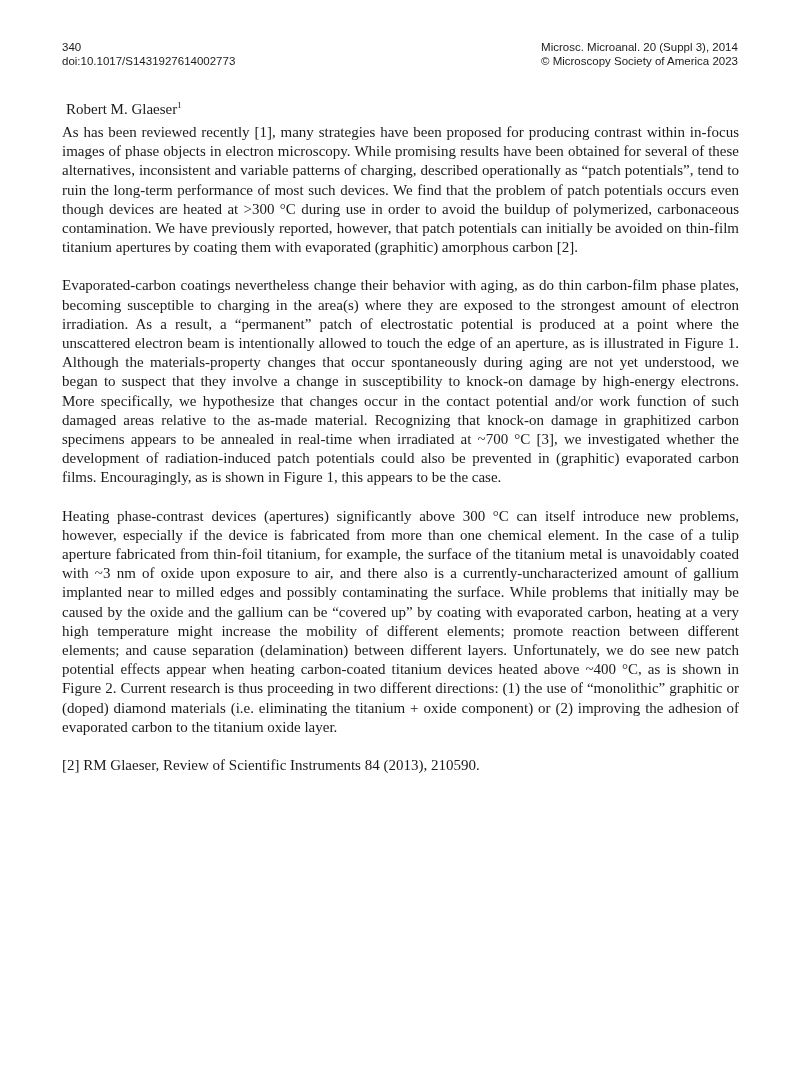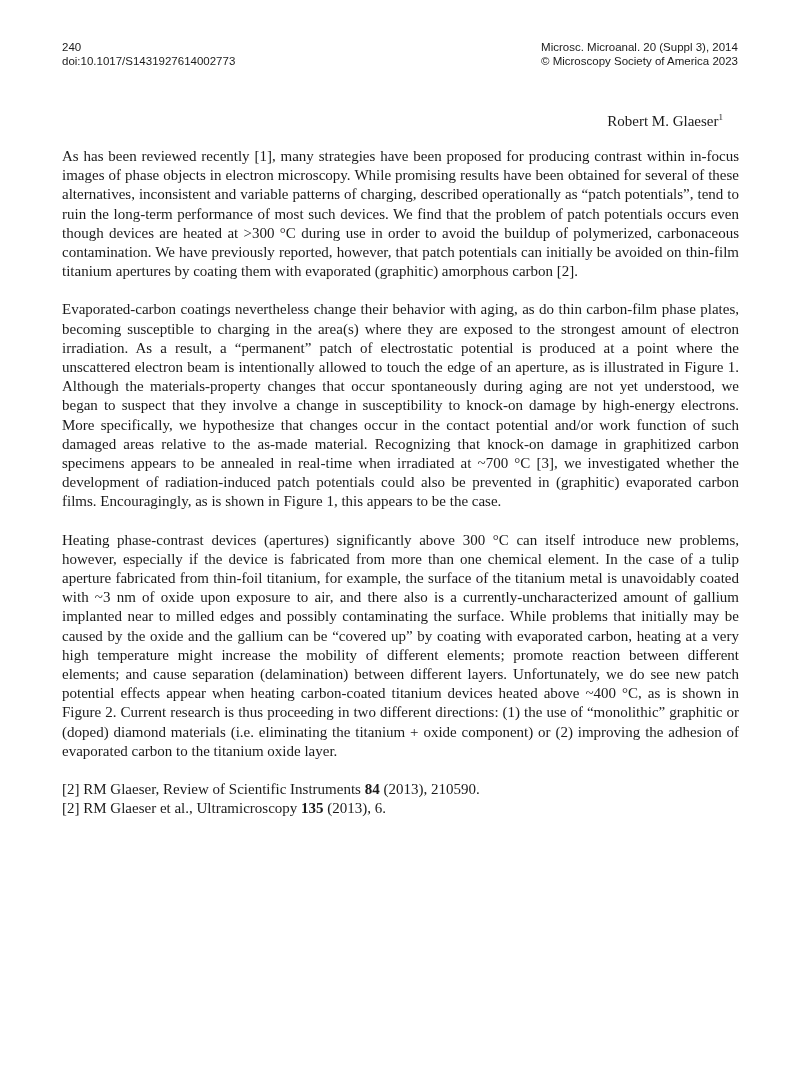--- a/index.html
+++ b/index.html
@@ -2,47 +2,46 @@
 <html><head>
   <meta charset="utf-8">
   <style>
     html, body { margin: 0; padding: 0; background: #ffffff; }
     body { width: 800px; height: 1067px; position: relative; overflow: hidden; color: #1a1a1a; }
     .header { position: absolute; top: 40px; left: 62px; right: 62px; font-family: "Liberation Sans", sans-serif; font-size: 11.5px; line-height: 14px; }
     .header .left { position: absolute; left: 0; top: 0; }
     .header .right { position: absolute; right: 0; top: 0; text-align: center; }
     .content { position: absolute; top: 96px; left: 62px; width: 677px; font-family: "Liberation Serif", serif; }
     h1 { font-family: "Liberation Serif", serif; font-weight: bold; font-size: 18.5px; margin: 0 0 20px 0; line-height: 24px; letter-spacing: -0.1px; }
-    .author { font-size: 15px; line-height: 19px; margin: 16px; text-align: right; }
+    .author { font-size: 15px; line-height: 19px; margin: 4px; }
     .author sup { font-size: 9px; vertical-align: super; line-height: 0; }
     .affil { font-size: 15px; line-height: 19px; margin: 0 0 19px 0; }
     .affil sup { font-size: 9px; vertical-align: super; line-height: 0; }
     p.body { font-size: 15px; line-height: 19.2px; text-align: justify; margin: 0 0 19px 0; }
     .refs-heading { font-size: 15px; line-height: 19px; margin: 0 0 19px 0; }
     .ref { font-size: 15px; line-height: 19px; margin: 0; }
-    .ref b { font-weight: bold; }
+    .ref b { font-weight: normal; }
   </style>
 </head>
 <body>
 
 <div class="header">
   <div class="left">
-    <div>240</div>
+    <div>340</div>
     <div>doi:10.1017/S1431927614002773</div>
   </div>
   <div class="right">
     <div>Microsc. Microanal. 20 (Suppl 3), 2014</div>
     <div>© Microscopy Society of America 2023</div>
   </div>
 </div>
 
 <div class="content">
 
   <div class="author"><span>Robert M. Glaeser</span><sup>1</sup></div>
 
   <p class="body">As has been reviewed recently [1], many strategies have been proposed for producing contrast within in-focus images of phase objects in electron microscopy. While promising results have been obtained for several of these alternatives, inconsistent and variable patterns of charging, described operationally as “patch potentials”, tend to ruin the long-term performance of most such devices. We find that the problem of patch potentials occurs even though devices are heated at &gt;300 °C during use in order to avoid the buildup of polymerized, carbonaceous contamination. We have previously reported, however, that patch potentials can initially be avoided on thin-film titanium apertures by coating them with evaporated (graphitic) amorphous carbon [2].</p>
   <p class="body">Evaporated-carbon coatings nevertheless change their behavior with aging, as do thin carbon-film phase plates, becoming susceptible to charging in the area(s) where they are exposed to the strongest amount of electron irradiation. As a result, a “permanent” patch of electrostatic potential is produced at a point where the unscattered electron beam is intentionally allowed to touch the edge of an aperture, as is illustrated in Figure 1. Although the materials-property changes that occur spontaneously during aging are not yet understood, we began to suspect that they involve a change in susceptibility to knock-on damage by high-energy electrons. More specifically, we hypothesize that changes occur in the contact potential and/or work function of such damaged areas relative to the as-made material. Recognizing that knock-on damage in graphitized carbon specimens appears to be annealed in real-time when irradiated at ~700 °C [3], we investigated whether the development of radiation-induced patch potentials could also be prevented in (graphitic) evaporated carbon films. Encouragingly, as is shown in Figure 1, this appears to be the case.</p>
   <p class="body">Heating phase-contrast devices (apertures) significantly above 300 °C can itself introduce new problems, however, especially if the device is fabricated from more than one chemical element. In the case of a tulip aperture fabricated from thin-foil titanium, for example, the surface of the titanium metal is unavoidably coated with ~3 nm of oxide upon exposure to air, and there also is a currently-uncharacterized amount of gallium implanted near to milled edges and possibly contaminating the surface. While problems that initially may be caused by the oxide and the gallium can be “covered up” by coating with evaporated carbon, heating at a very high temperature might increase the mobility of different elements; promote reaction between different elements; and cause separation (delamination) between different layers. Unfortunately, we do see new patch potential effects appear when heating carbon-coated titanium devices heated above ~400 °C, as is shown in Figure 2. Current research is thus proceeding in two different directions: (1) the use of “monolithic” graphitic or (doped) diamond materials (i.e. eliminating the titanium + oxide component) or (2) improving the adhesion of evaporated carbon to the titanium oxide layer.</p>
 
 
   <div class="ref"><span>[2] RM Glaeser, Review of Scientific Instruments </span><b>84</b><span> (2013), 210590.</span></div>
-  <div class="ref"><span>[2] RM Glaeser et al., Ultramicroscopy </span><b>135</b><span> (2013), 6.</span></div>
 </div>
 
 </body></html>

